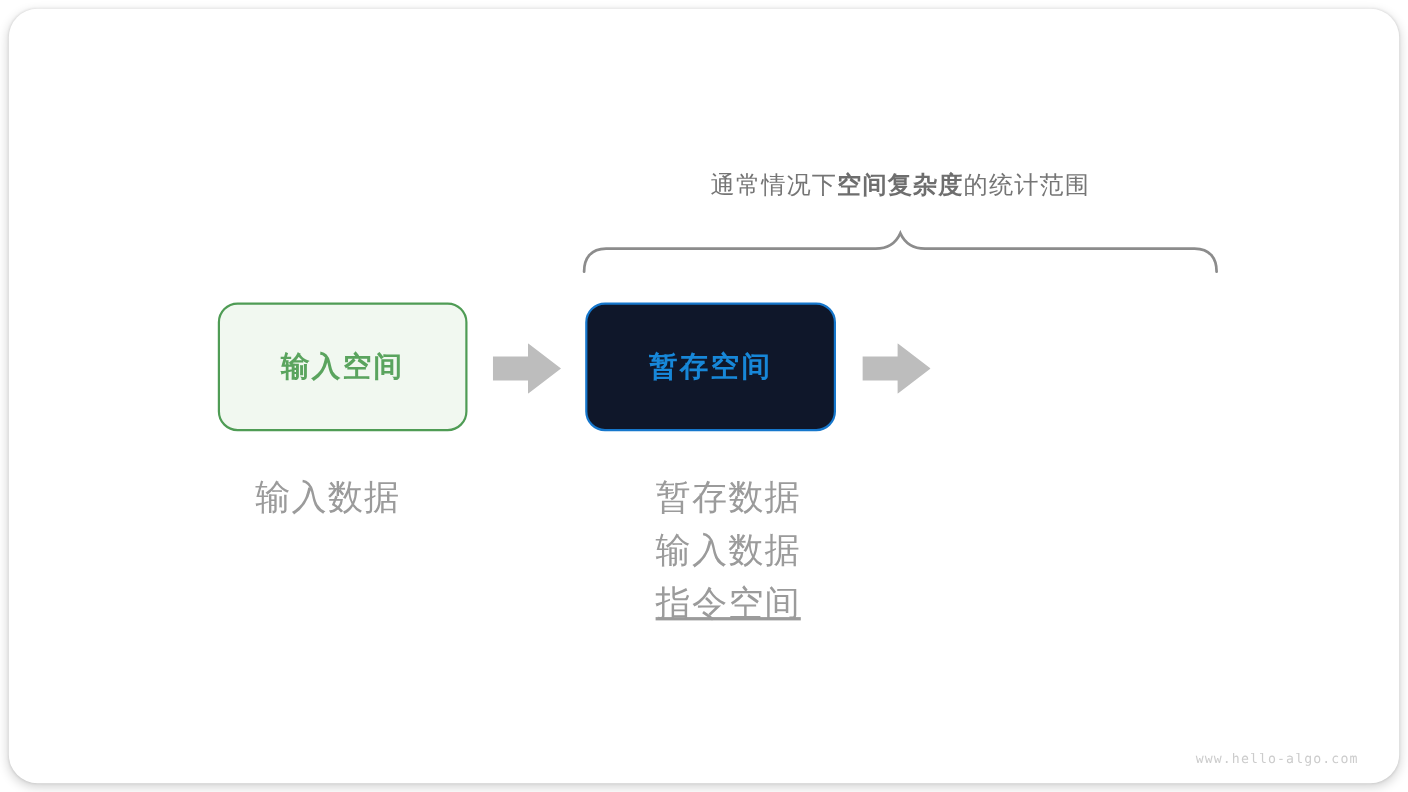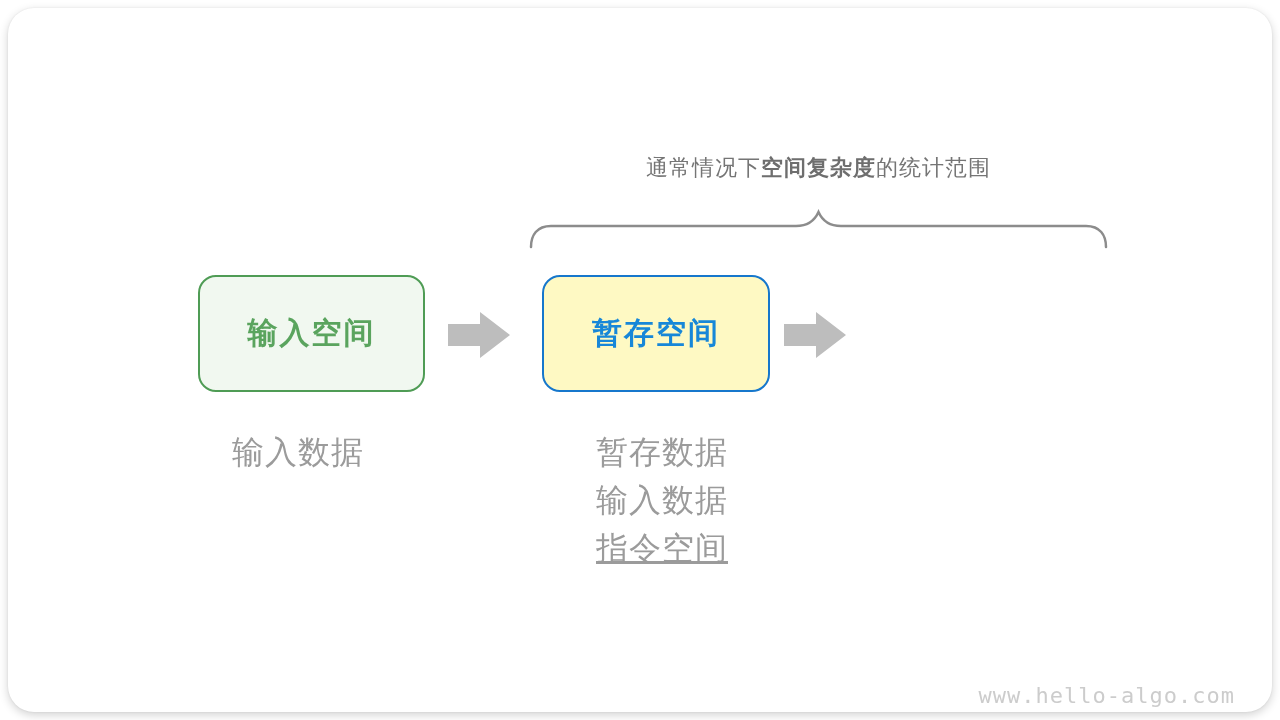--- a/index.html
+++ b/index.html
@@ -29,47 +29,47 @@
     white-space: nowrap;
   }
   .title .bold { font-weight: 700; color: #6e6e6e; }
   .brace-svg { position: absolute; left: 521px; top: 201px; width: 579px; height: 40px; }
   .box {
     position: absolute;
     top: 267px;
     width: 228px; height: 117px;
     border-radius: 18px;
     display: flex; align-items: center; justify-content: center;
-    font-size: 30px; font-weight: 700;
+    font-size: 26px; font-weight: 700;
     letter-spacing: 2px;
     box-sizing: border-box;
   }
   .box-green  { left: 190px; width: 227px; background: #f1f8f0; border: 2.5px solid #4f9c55; color: #5aa45e; }
-  .box-blue   { left: 524px; background: #fef9c3; border: 2.5px solid #1677cc; color: #1787d8; margin-left: 10px; }
+  .box-blue   { left: 524px; background: #0f172a; border: 2.5px solid #1677cc; color: #1787d8; }
   .box-teal   { left: 861px; background: #edf6f3; border: 2.5px solid #37917e; color: #3d9985; }
   .arrow { position: absolute; top: 304px; width: 62px; height: 46px; }
   .arrow-1 { left: 440px; }
   .arrow-2 { left: 776px; }
   .sublabel {
     position: absolute;
     font-size: 32px;
     color: #9b9b9b;
     letter-spacing: 1px;
     white-space: nowrap;
   }
   .sub-input  { left: 180px; top: 423px; width: 220px; text-align: center; }
   .sub-temp-1 { left: 588px; top: 423px; }
   .sub-temp-2 { left: 588px; top: 471px; }
   .sub-temp-3 { left: 588px; top: 519px; text-decoration: underline; }
   .sub-output { left: 866px; top: 423px; width: 220px; text-align: center; }
   .watermark {
     position: absolute;
     right: 37px; top: 675px;
     font-family: "DejaVu Sans Mono", monospace;
-    font-size: 22px;
+    font-size: 12px;
     color: #cccccc;
     letter-spacing: 1px;
   }
 </style>
 </head>
 <body>
 
 <div class="stage">
   <div class="card">
 

